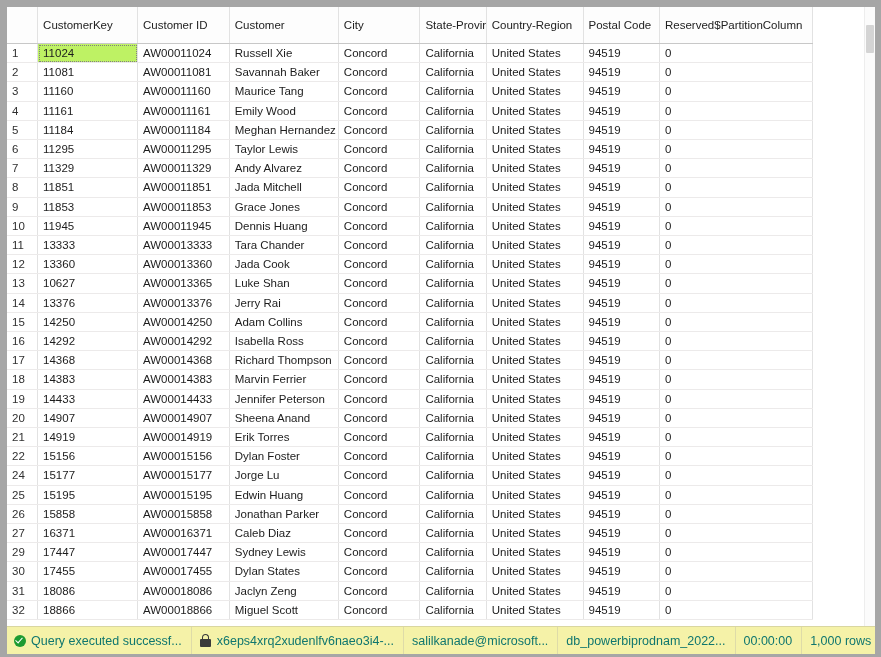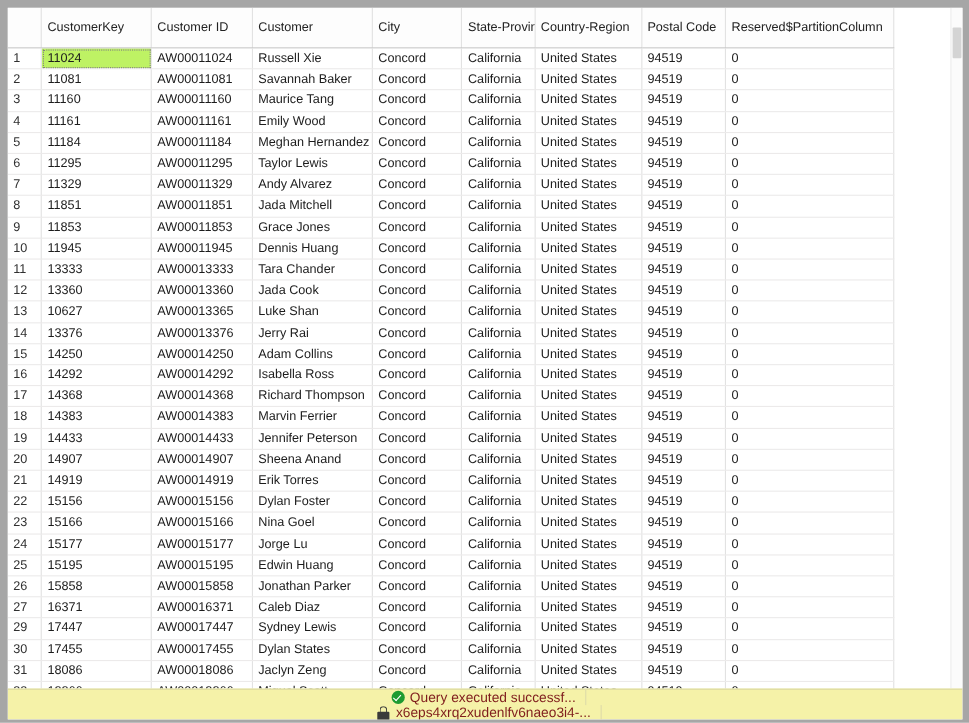--- a/index.html
+++ b/index.html
@@ -125,23 +125,22 @@
     position: absolute;
     left: 0;
     bottom: 0;
     width: 868px;
     height: 28px;
     background: #f5f2a8;
     border-top: 1px solid #d9d6a0;
     display: flex;
     align-items: center;
     font-size: 12.5px;
-    color: #7f1d1d;
+    color: #0f766e;
     box-sizing: border-box;
-    flex-direction: column;
   }
   .status-seg {
     display: flex;
     align-items: center;
     height: 100%;
     padding: 0 9px 0 8px;
     border-right: 1px solid #dedba8;
     white-space: nowrap;
   }
   .status-seg:last-child { border-right: none; }
@@ -466,31 +465,20 @@
             <td>15156</td>
             <td>AW00015156</td>
             <td>Dylan Foster</td>
             <td>Concord</td>
             <td>California</td>
             <td>United States</td>
             <td>94519</td>
             <td>0</td>
           </tr>
           <tr>
-            <td class="rownum">23</td>
-            <td>15166</td>
-            <td>AW00015166</td>
-            <td>Nina Goel</td>
-            <td>Concord</td>
-            <td>California</td>
-            <td>United States</td>
-            <td>94519</td>
-            <td>0</td>
-          </tr>
-          <tr>
             <td class="rownum">24</td>
             <td>15177</td>
             <td>AW00015177</td>
             <td>Jorge Lu</td>
             <td>Concord</td>
             <td>California</td>
             <td>United States</td>
             <td>94519</td>
             <td>0</td>
           </tr>

